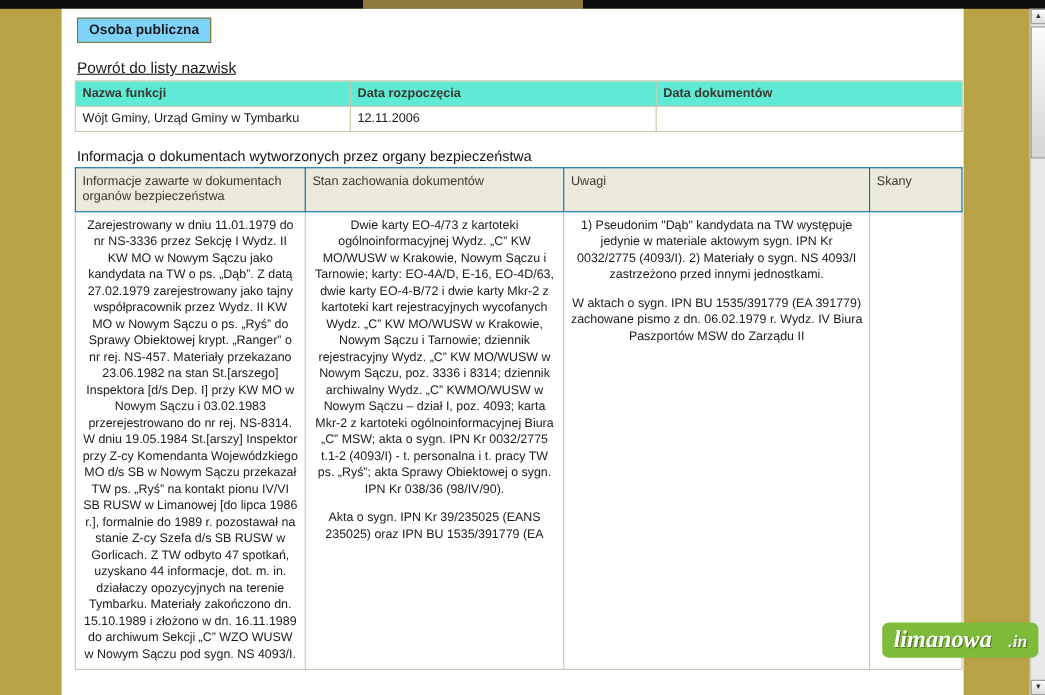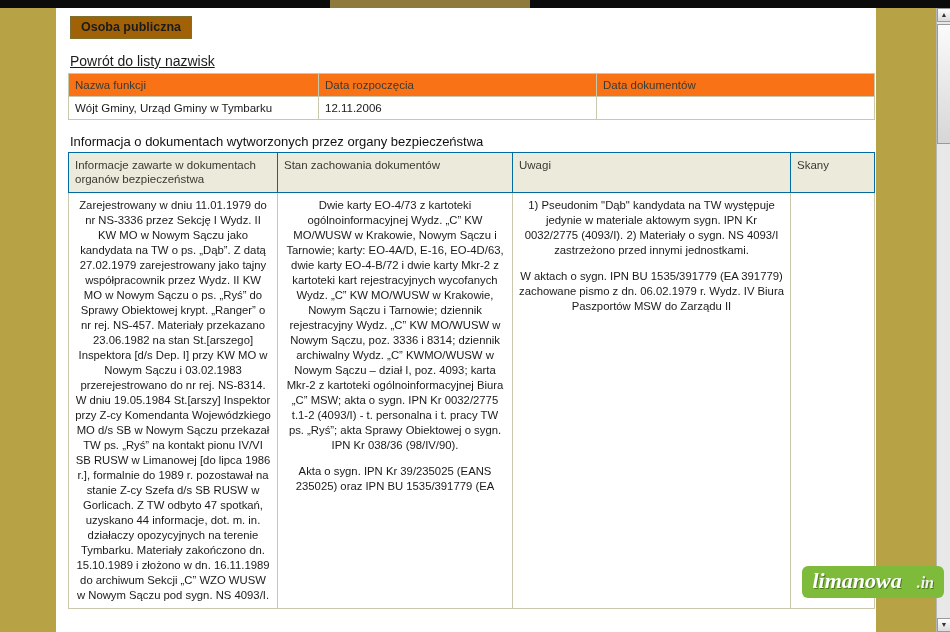--- a/index.html
+++ b/index.html
@@ -50,21 +50,21 @@
     background: #ffffff;
     overflow: hidden;
   }
   .page-inner {
     position: relative;
     padding: 6px 8px 0 8px;
   }
   
   .badge {
     display: inline-block;
-    background: #a16207;
+    background: #7dd3fc;
     border: 1px solid #7d7030;
     padding: 3px 10px 4px 10px;
     font-size: 12.5px;
     font-weight: bold;
     color: #1b1b1b;
     margin: 2px 0 10px 6px;
   }
   .backlink {
     display: block;
     margin: 4px 0 4px 6px;
@@ -92,22 +92,22 @@
   }
   table.fn th, table.fn td {
     border: 1px solid #c9c7ac;
     font-size: 11.5px;
     padding: 5px 6px;
     text-align: left;
     vertical-align: top;
     color: #1a1a1a;
   }
   table.fn th {
-    background: #f97316;
-    font-weight: normal;
+    background: #5eead4;
+    font-weight: bold;
     color: #3a3a33;
   }
   table.fn td { background: #ffffff; }
   table.docs th {
     border: 1px solid #0369a1;
     background: #eceadb;
     font-size: 11.5px;
     font-weight: normal;
     color: #3a3a33;
     padding: 5px 6px;

